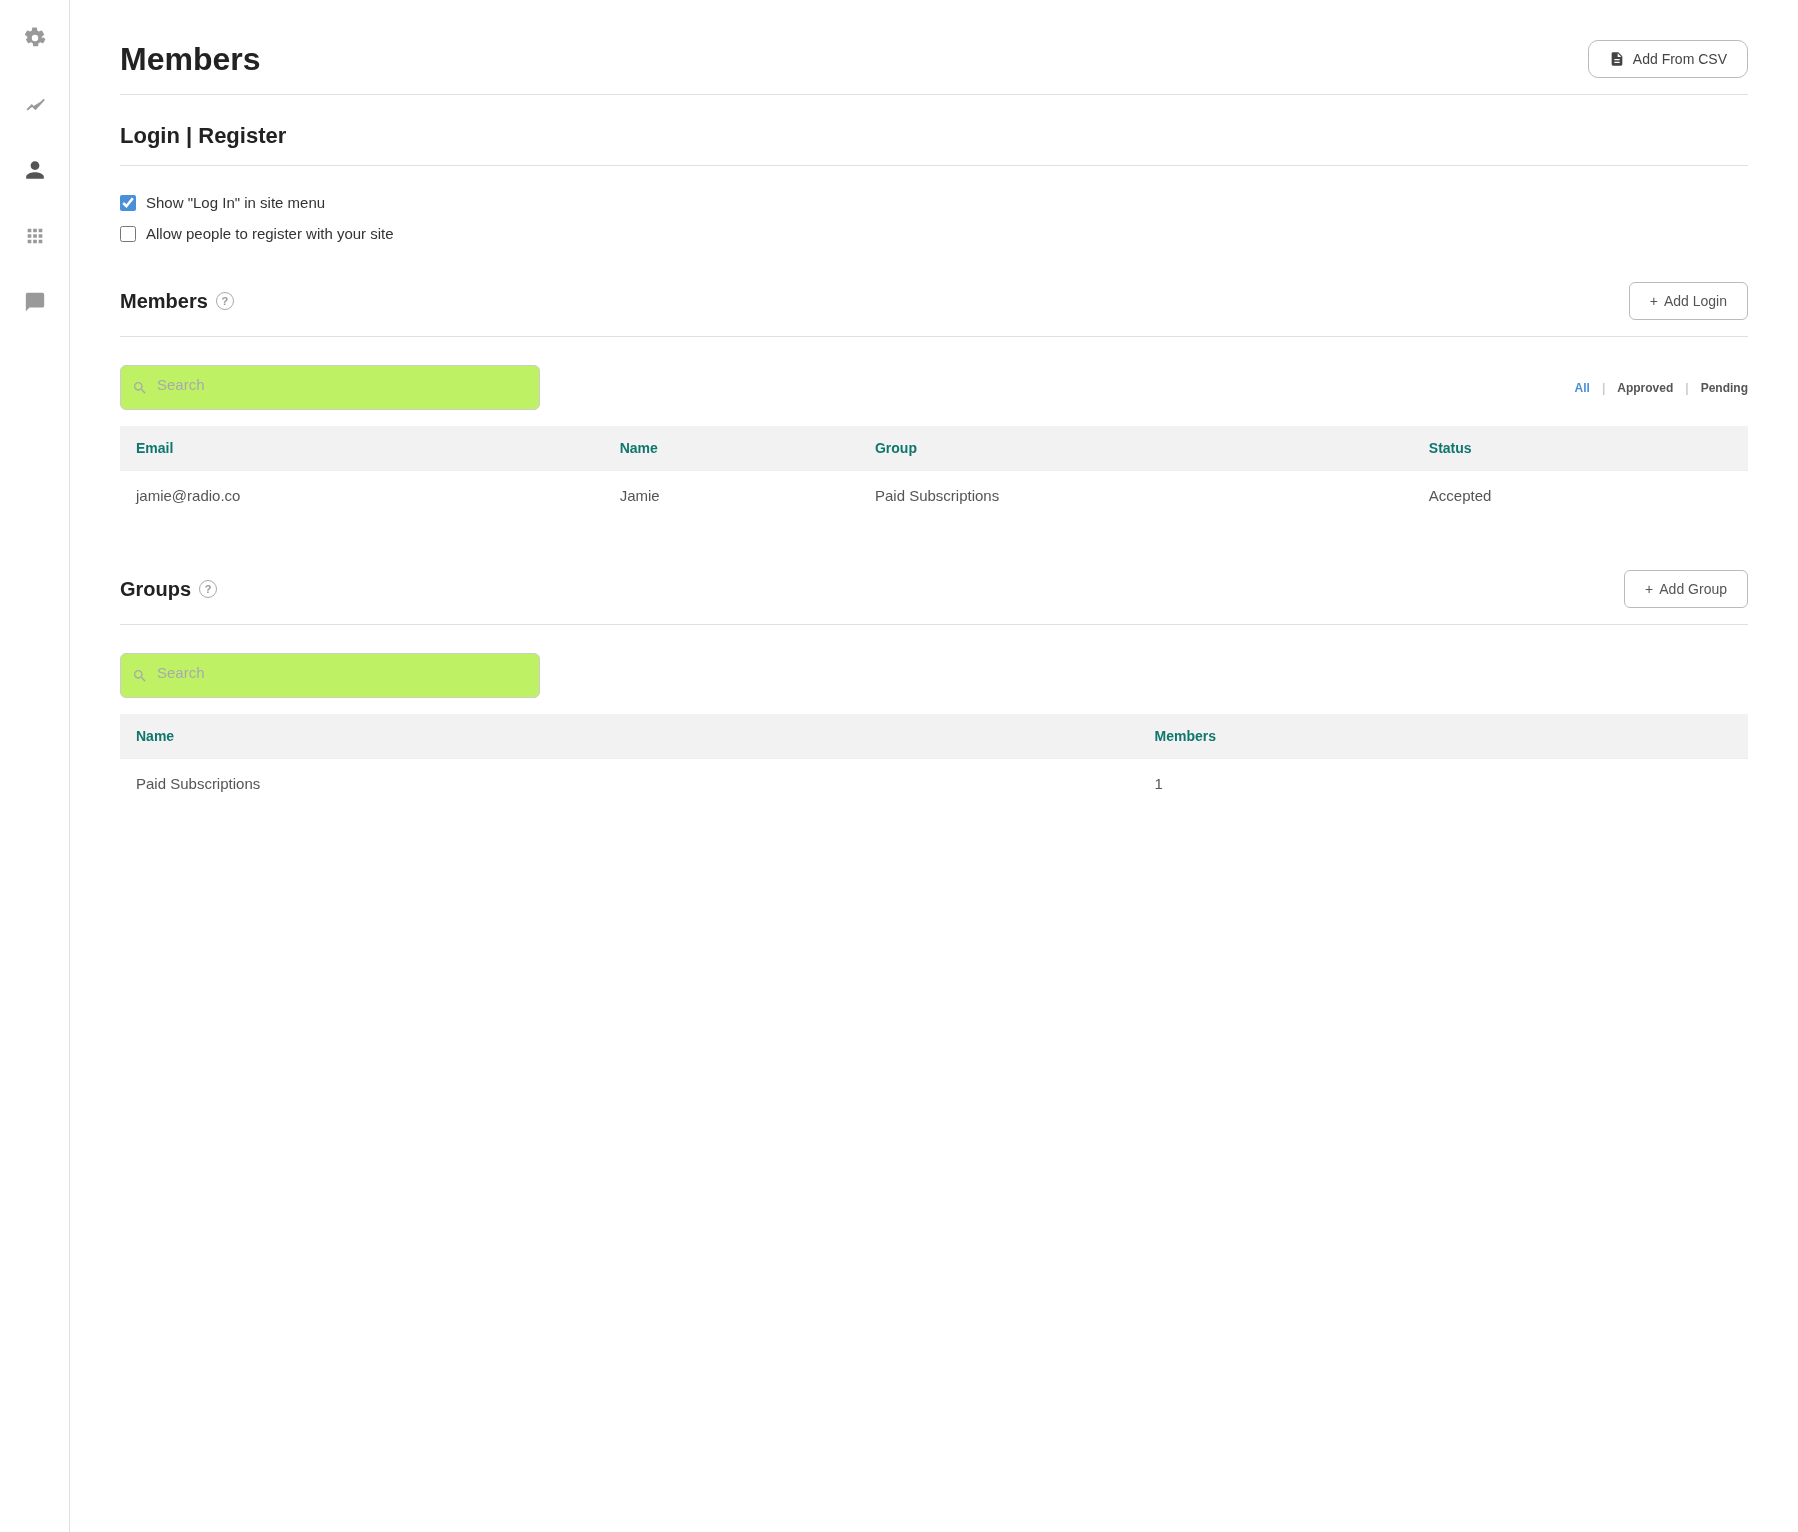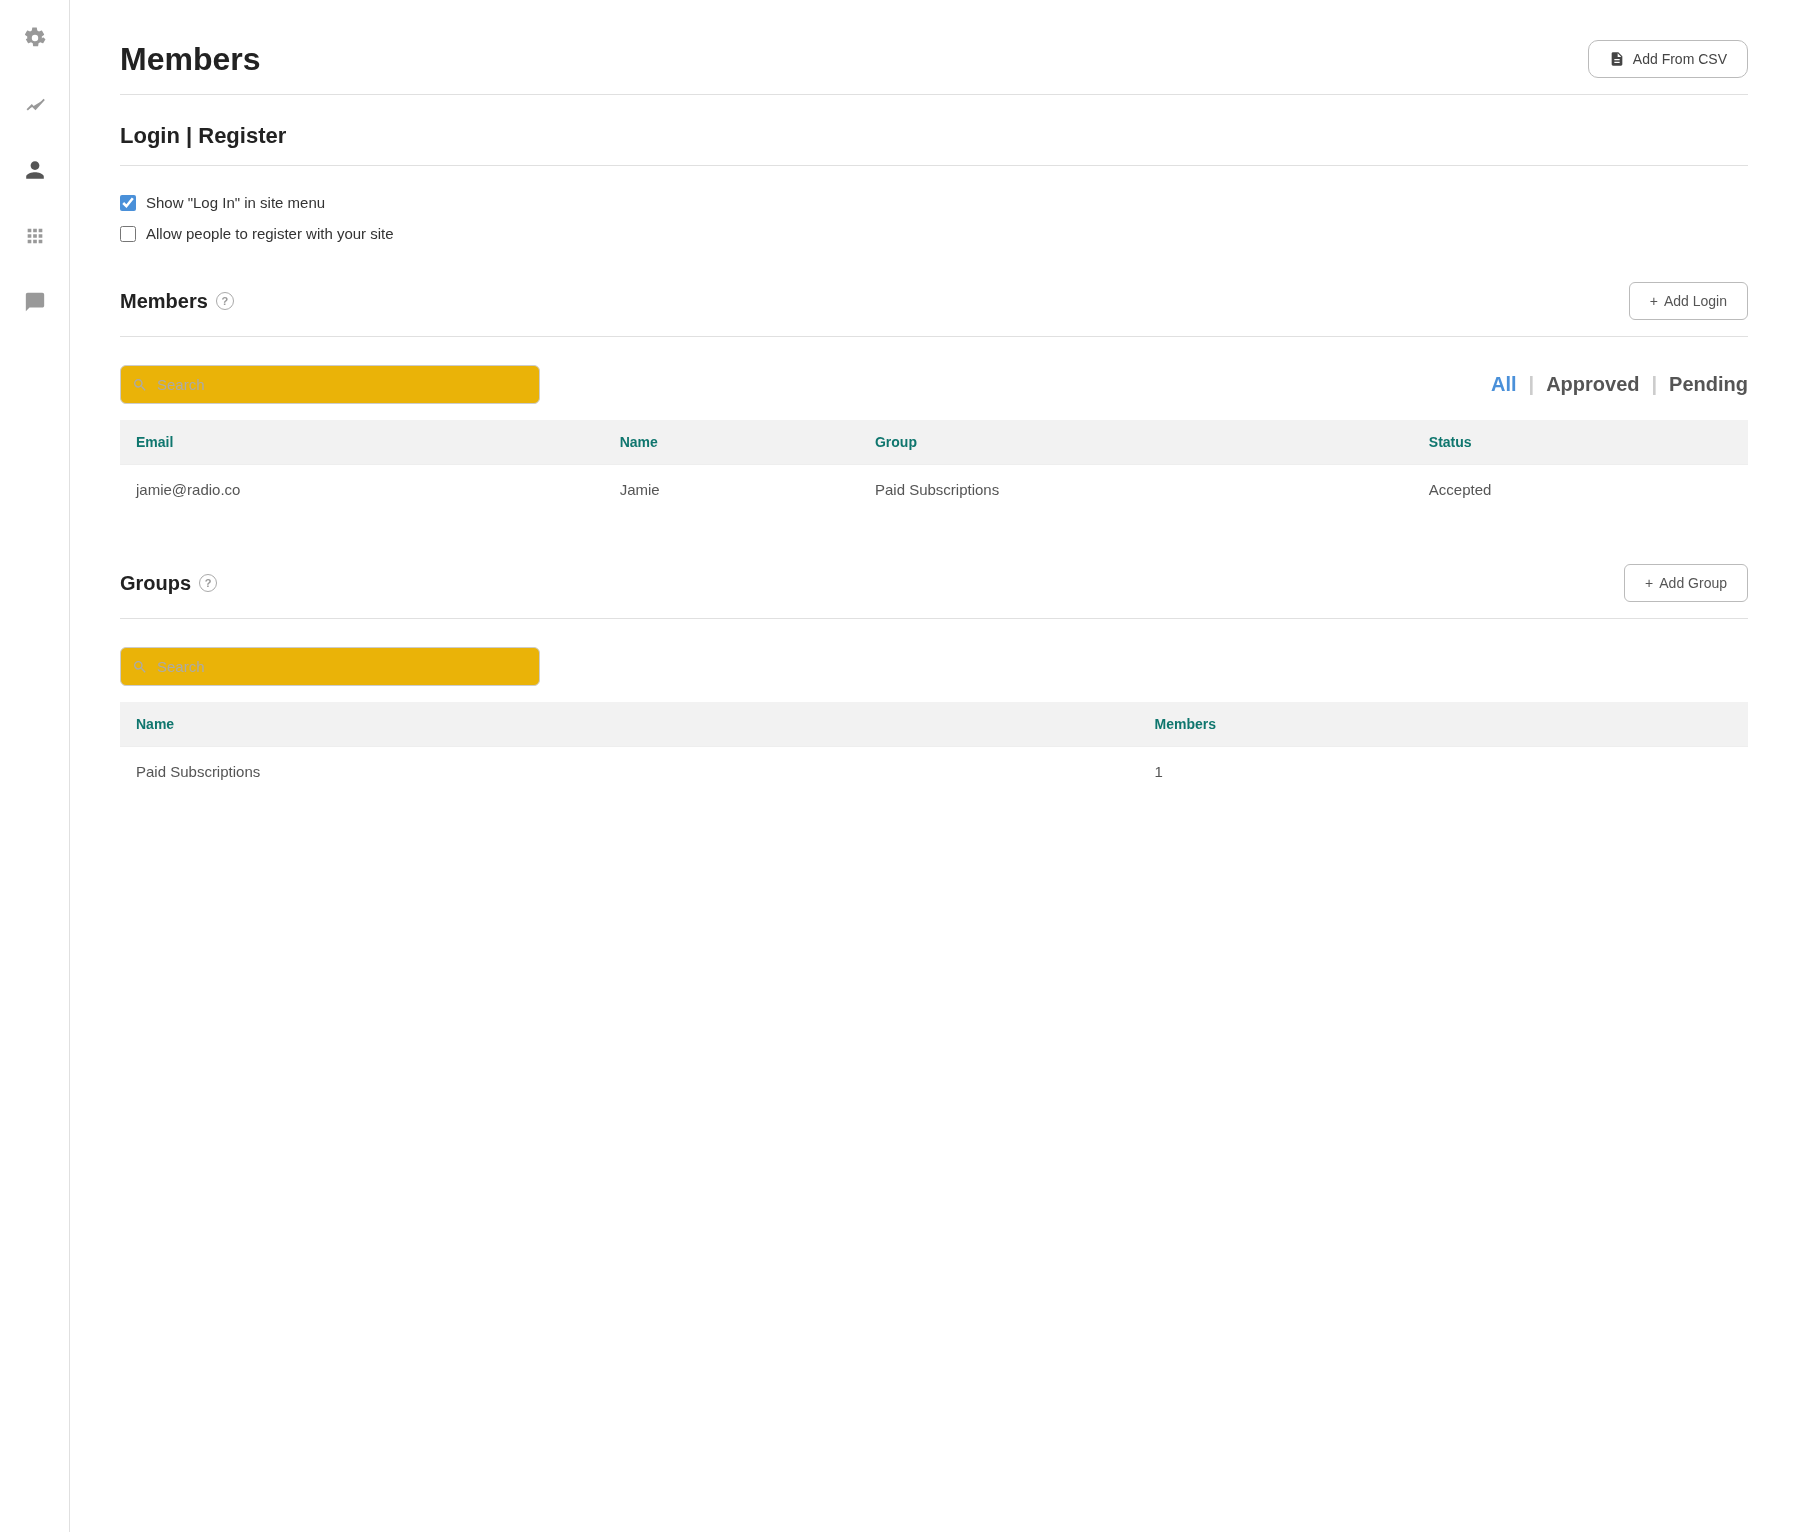--- a/index.html
+++ b/index.html
@@ -151,32 +151,32 @@
       top: 50%;
       transform: translateY(-50%);
       width: 16px;
       height: 16px;
       fill: #aaa;
     }
     .search-input {
       width: 100%;
       border: 1.5px solid #ccc;
       border-radius: 6px;
-      padding: 10px 12px 10px 36px;
+      padding: 10px 12px 16px 36px;
       font-size: 15px;
       color: #555;
       outline: none;
-      background: #eab308;
+      background: #bef264;
     }
     .search-input::placeholder { color: #aaa; }
     .filter-tabs {
       display: flex;
       align-items: center;
       gap: 12px;
-      font-size: 20px;
+      font-size: 12px;
       font-weight: 600;
       color: #555;
     }
     .filter-tabs .tab-active {
       color: #4a90d9;
     }
     .filter-tabs .sep {
       color: #ccc;
     }
     .filter-tabs span {

